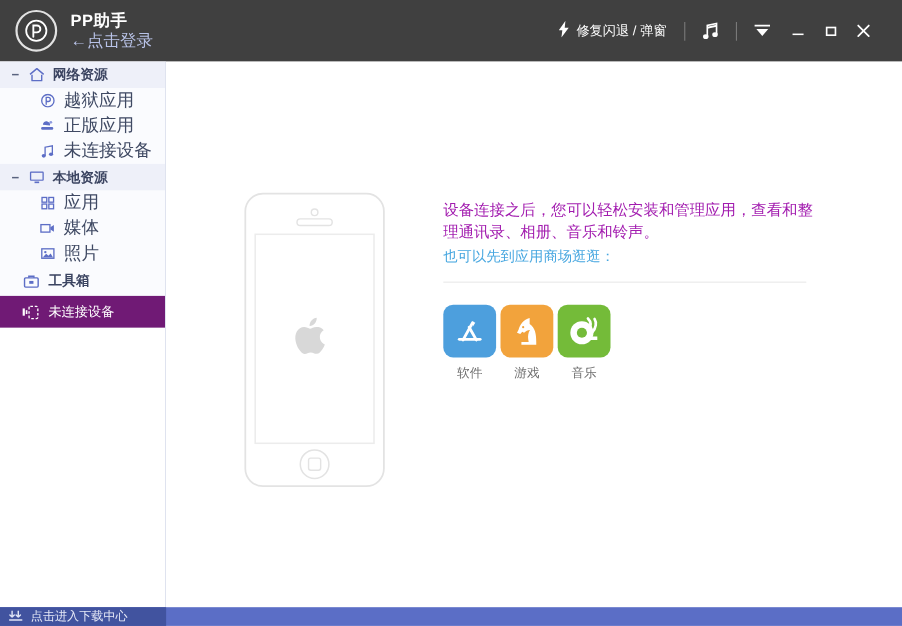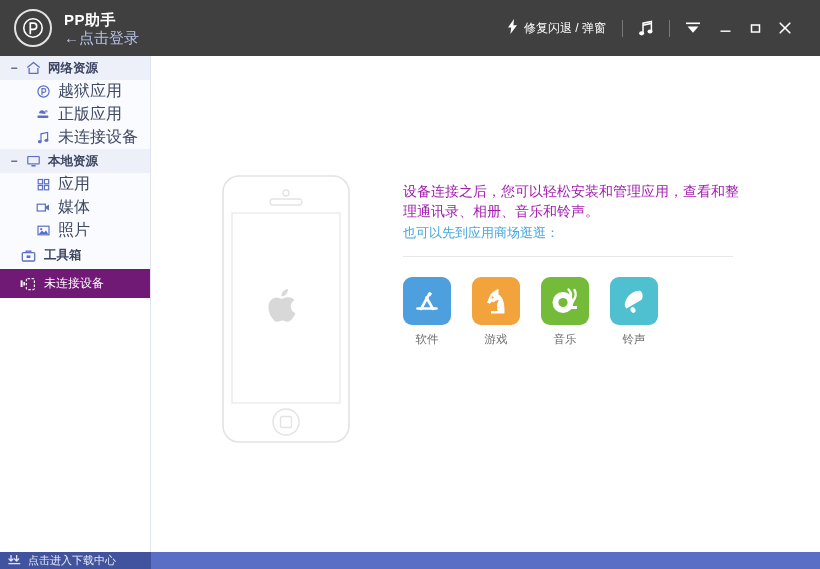--- a/index.html
+++ b/index.html
@@ -167,21 +167,21 @@
     margin-top: 2px;
     font-size: 13px; color: #47a7e0; font-weight: normal;
     font-family: "DejaVu Sans", sans-serif;
   }
   .hr {
     margin-top: 14px;
     width: 330px; height: 1px; background: #e8e8e8;
   }
   .cats {
     margin-top: 20px;
-    display: flex; gap: 21px;
+    display: flex; gap: 4px;
   }
   .cat { width: 48px; text-align: center; }
   .cat-icon {
     width: 48px; height: 48px; border-radius: 9px;
     display: flex; align-items: center; justify-content: center;
     margin-bottom: 7px;
   }
   .cat-label {
     font-size: 11.5px; color: #6f6f6f;
     font-family: "DejaVu Sans", sans-serif;
@@ -452,29 +452,20 @@
                 <circle cx="15" cy="18.5" r="10.5" fill="#ffffff"></circle>
                 <circle cx="15" cy="18.5" r="4.6" fill="#74bb39"></circle>
                 <path d="M21 17 C24 12 23 8 20.5 5.5" stroke="#ffffff" stroke-width="2.4" fill="none" stroke-linecap="round"></path>
                 <path d="M24.5 18 C28 14 28.5 9 26.5 6" stroke="#ffffff" stroke-width="2.4" fill="none" stroke-linecap="round"></path>
                 <path d="M23 22 h6 v3 h-6 z" fill="#ffffff"></path>
               </svg>
             </div>
             <div class="cat-label">音乐</div>
           </div>
 
-          <div class="cat">
-            <div class="cat-icon" style="background:#4fc0cf">
-              <svg width="32" height="32" viewBox="0 0 32 32">
-                <path d="M22.5 6 C18 5 11.5 8.5 8.5 14 C6 18.6 6.4 22 8.6 23.6 l14.6-8.6 C24.8 13.4 25.6 8.8 22.5 6 z" fill="#ffffff"></path>
-                <ellipse cx="15" cy="25" rx="2.3" ry="3" fill="#ffffff" transform="rotate(-30 15 25)"></ellipse>
-              </svg>
-            </div>
-            <div class="cat-label">铃声</div>
-          </div>
 
 
         </div>
       </div>
     </div>
   </div>
 
   <div class="statusbar">
     <div class="sb-left">
       <span class="dl-ico">

